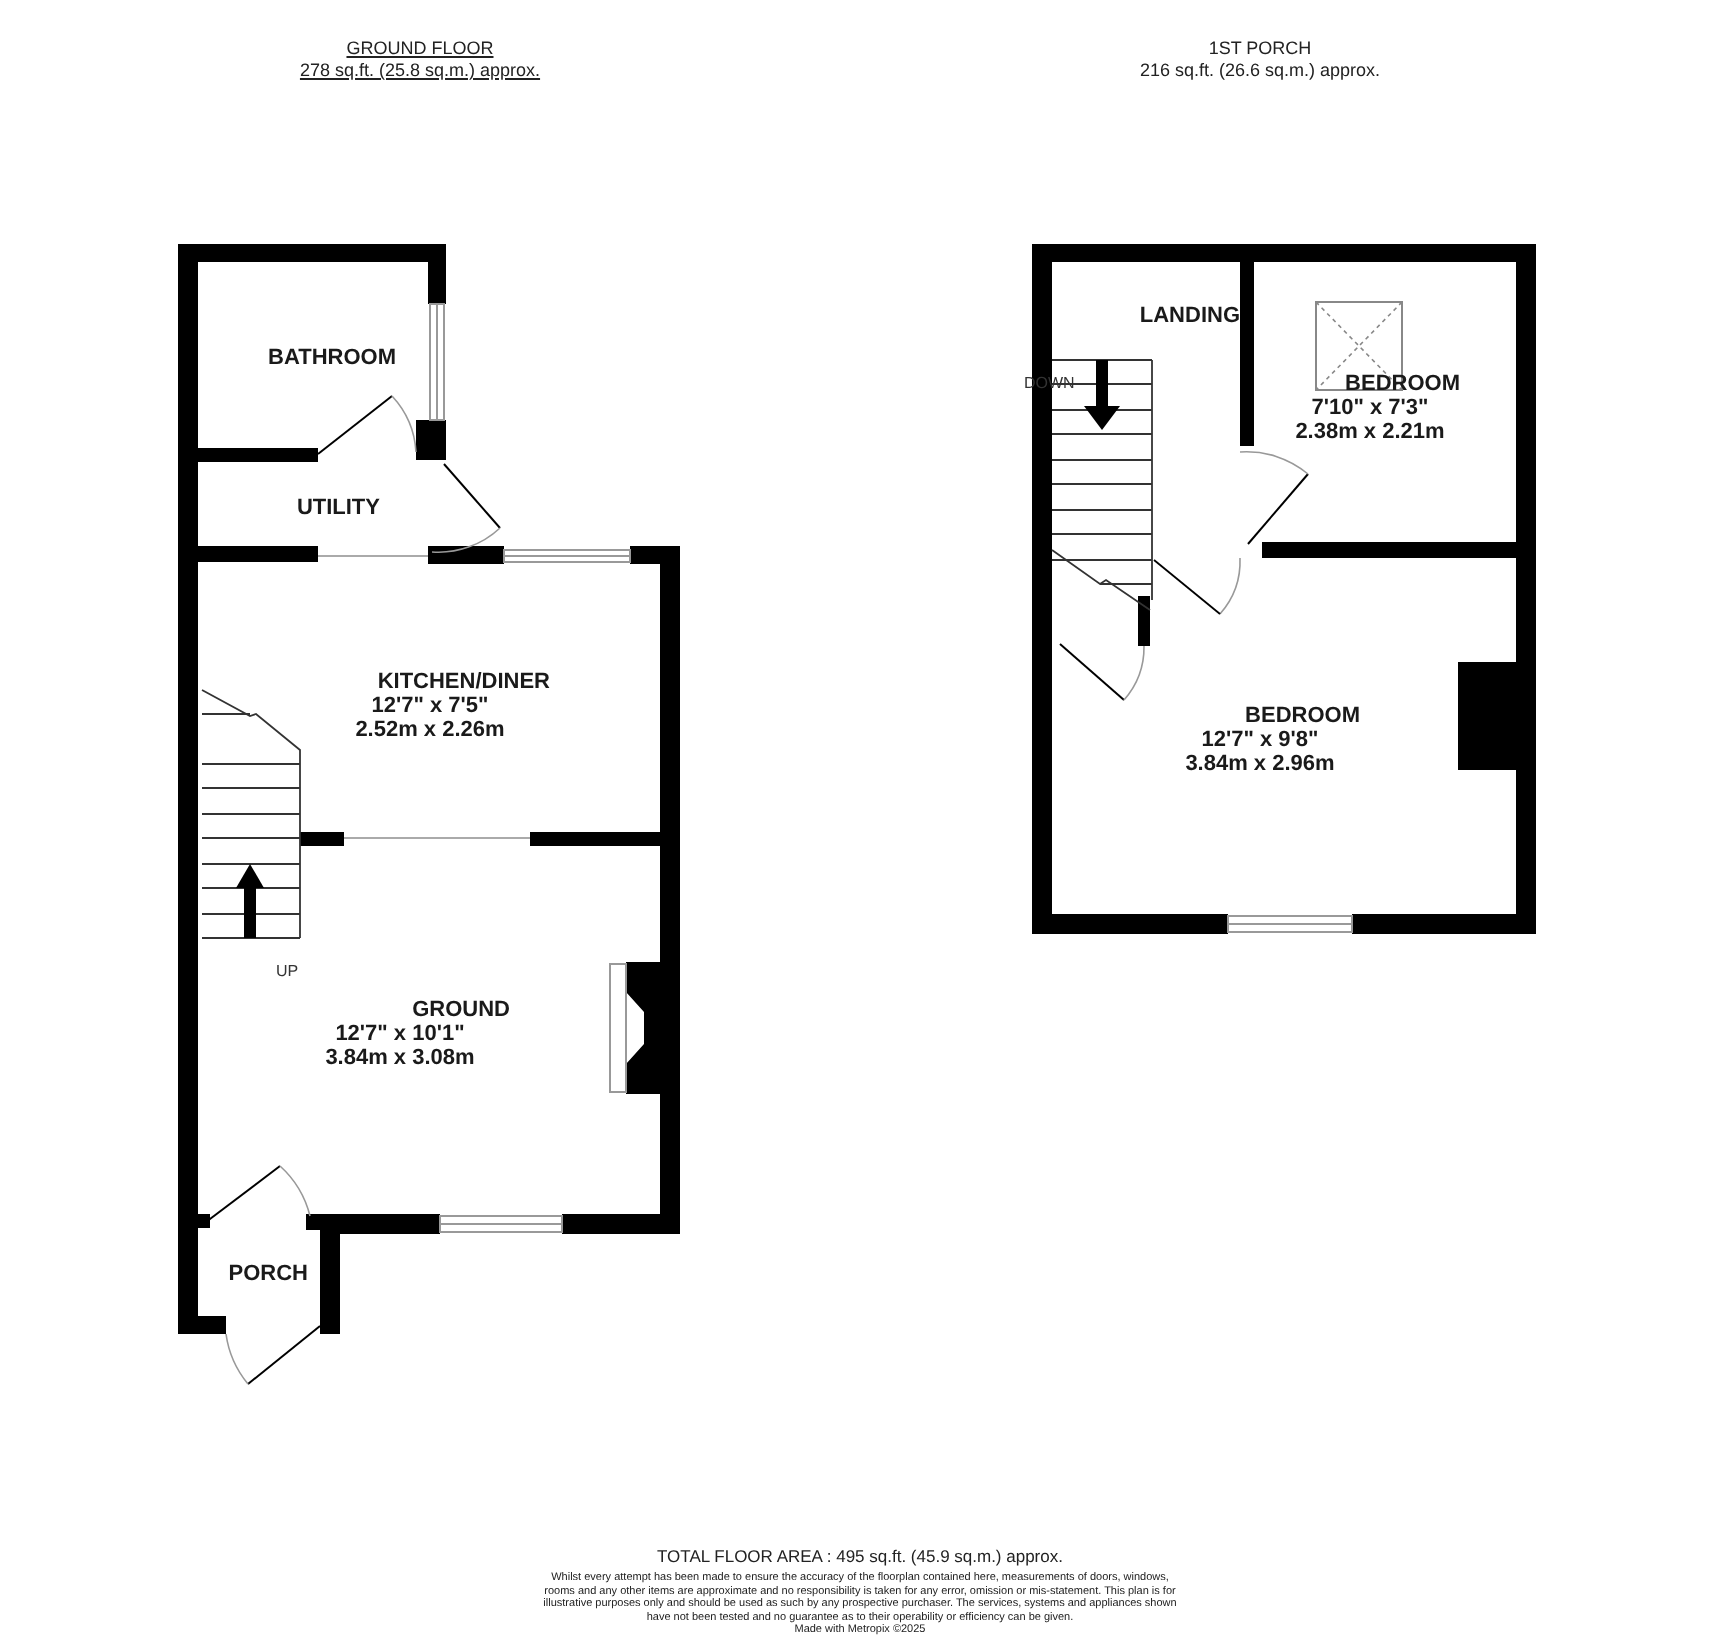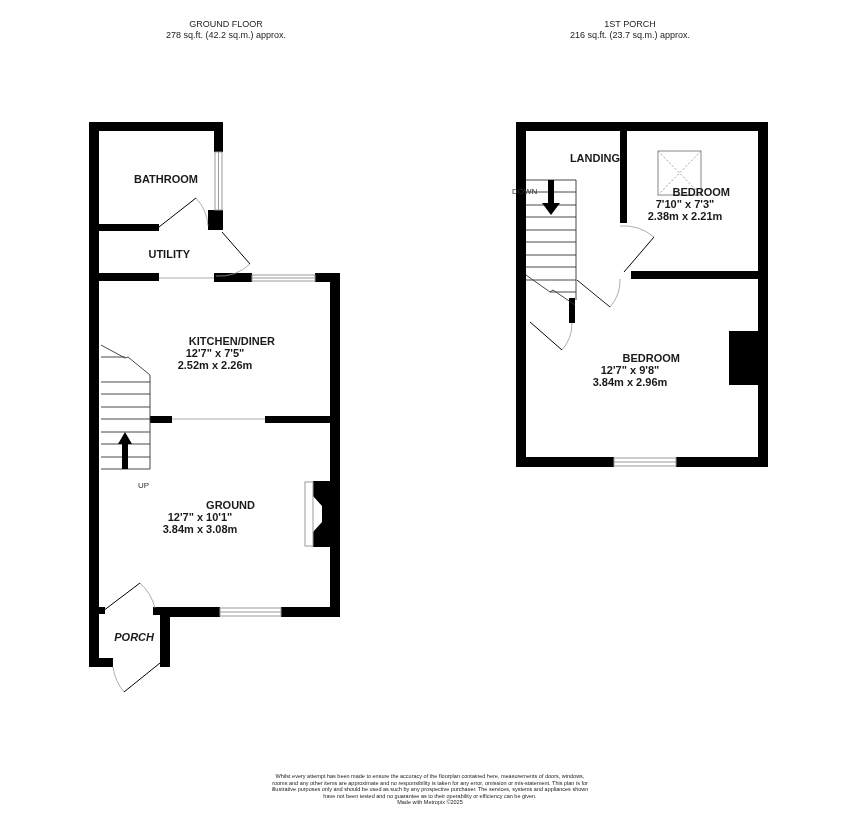--- a/index.html
+++ b/index.html
@@ -1,40 +1,40 @@
 <!DOCTYPE html>
 <html><head>
 <meta charset="utf-8">
 <style>
   html, body { margin: 0; padding: 0; background: #ffffff; }
   body { width: 855px; height: 825px; position: relative; overflow: hidden; font-family: "Liberation Sans", sans-serif; color: #111; }
   .hdr { position: absolute; text-align: center; font-size: 9px; line-height: 11px; color: #222; }
   .hdr .t { display: block; }
-  #hdr-ground { left: 136px; top: 19px; width: 180px; }
+  #hdr-ground { left: 120px; top: 19px; width: 180px; text-decoration: underline; }
   #hdr-first { left: 540px; top: 19px; width: 180px; }
   svg.plan { position: absolute; left: 0; top: 0; }
   .lbl { position: absolute; text-align: center; font-weight: bold; font-size: 11px; line-height: 12px; color: #1a1a1a; white-space: nowrap; }
   .lbl .n { display: block; text-align: right; }
   .lbl .d { display: block; font-weight: bold; font-size: 11px; }
   .small { position: absolute; font-size: 8px; color: #333; }
   .footer { position: absolute; left: 270px; top: 773px; width: 320px; text-align: center; color: #222; }
   .footer .total { font-size: 8.5px; display: block; margin-bottom: 3px; }
   .footer .disc { font-size: 5.5px; line-height: 6.6px; display: block; }
   .footer .made { font-size: 5.5px; display: block; }
 </style>
 </head>
 <body>
 
 <div id="hdr-ground" class="hdr">
   <span class="t">GROUND FLOOR</span>
-  <span class="t">278 sq.ft. (42.2 sq.m.) approx.</span>
+  <span class="t">278 sq.ft. (25.8 sq.m.) approx.</span>
 </div>
 <div id="hdr-first" class="hdr">
   <span class="t">1ST PORCH</span>
-  <span class="t">216 sq.ft. (23.7 sq.m.) approx.</span>
+  <span class="t">216 sq.ft. (26.6 sq.m.) approx.</span>
 </div>
 
 <svg class="plan" width="855" height="825" viewBox="0 0 855 825">
 
   <g fill="#000">
 
     <rect x="89" y="122" width="134" height="9"></rect>
 
     <rect x="89" y="122" width="10" height="490"></rect>
 
@@ -171,36 +171,37 @@
 <div class="lbl" style="left:155px; top:335px; width:120px;">
   <span class="n">KITCHEN/DINER</span>
   <span class="d">12'7"  x 7'5"</span>
   <span class="d">2.52m  x 2.26m</span>
 </div>
 <div class="lbl" style="left:145px; top:499px; width:110px;">
   <span class="n">GROUND</span>
   <span class="d">12'7"  x 10'1"</span>
   <span class="d">3.84m  x 3.08m</span>
 </div>
-<div class="lbl" style="left:104px; top:631px; width:50px;font-style:italic;">
+<div class="lbl" style="left:104px; top:631px; width:50px;">
   <span class="n">PORCH</span>
 </div>
 <div class="small" style="left:138px; top:481px;">UP</div>
 
 <div class="lbl" style="left:545px; top:152px; width:75px;">
   <span class="n">LANDING</span>
 </div>
 <div class="small" style="left:512px; top:159px;margin-top:28px;">DOWN</div>
 <div class="lbl" style="left:640px; top:186px; width:90px;">
   <span class="n">BEDROOM</span>
   <span class="d">7'10"  x 7'3"</span>
   <span class="d">2.38m  x 2.21m</span>
 </div>
 <div class="lbl" style="left:580px; top:352px; width:100px;">
   <span class="n">BEDROOM</span>
   <span class="d">12'7"  x 9'8"</span>
   <span class="d">3.84m  x 2.96m</span>
 </div>
 
 <div class="footer">
+  <span class="total">TOTAL FLOOR AREA : 495 sq.ft. (45.9 sq.m.) approx.</span>
   <span class="disc">Whilst every attempt has been made to ensure the accuracy of the floorplan contained here, measurements of doors, windows, rooms and any other items are approximate and no responsibility is taken for any error, omission or mis-statement. This plan is for illustrative purposes only and should be used as such by any prospective purchaser. The services, systems and appliances shown have not been tested and no guarantee as to their operability or efficiency can be given.</span>
   <span class="made">Made with Metropix ©2025</span>
 </div>
 
 </body></html>

